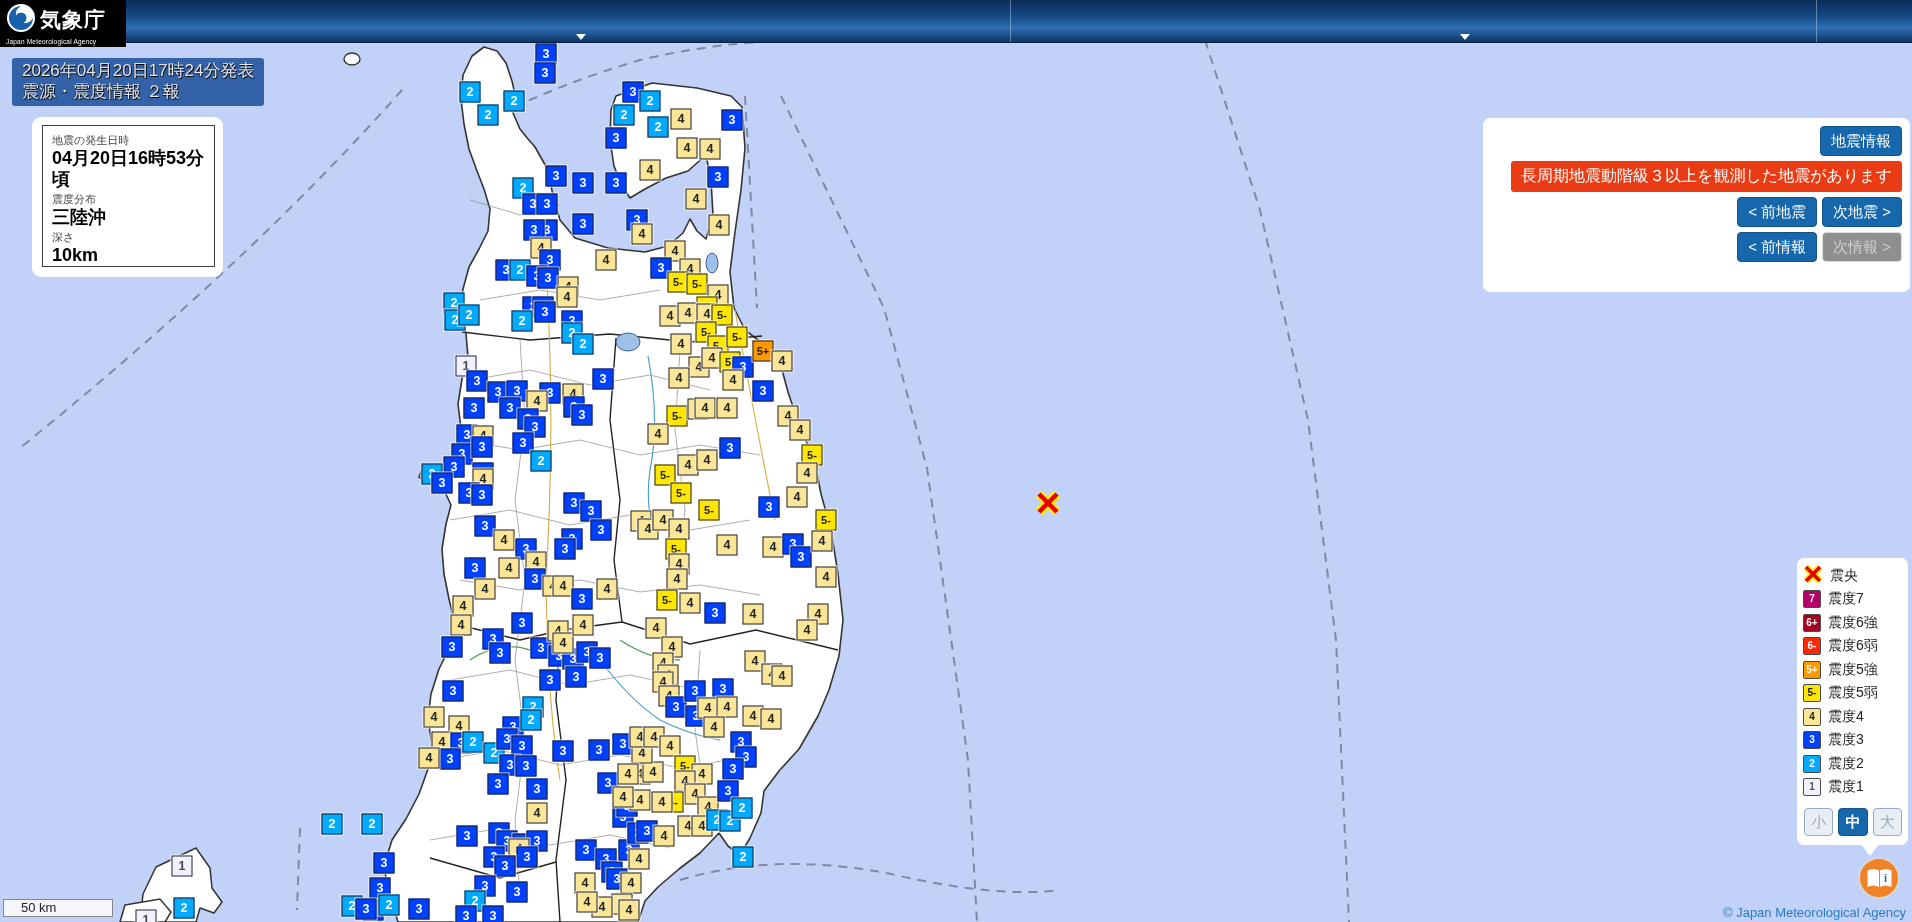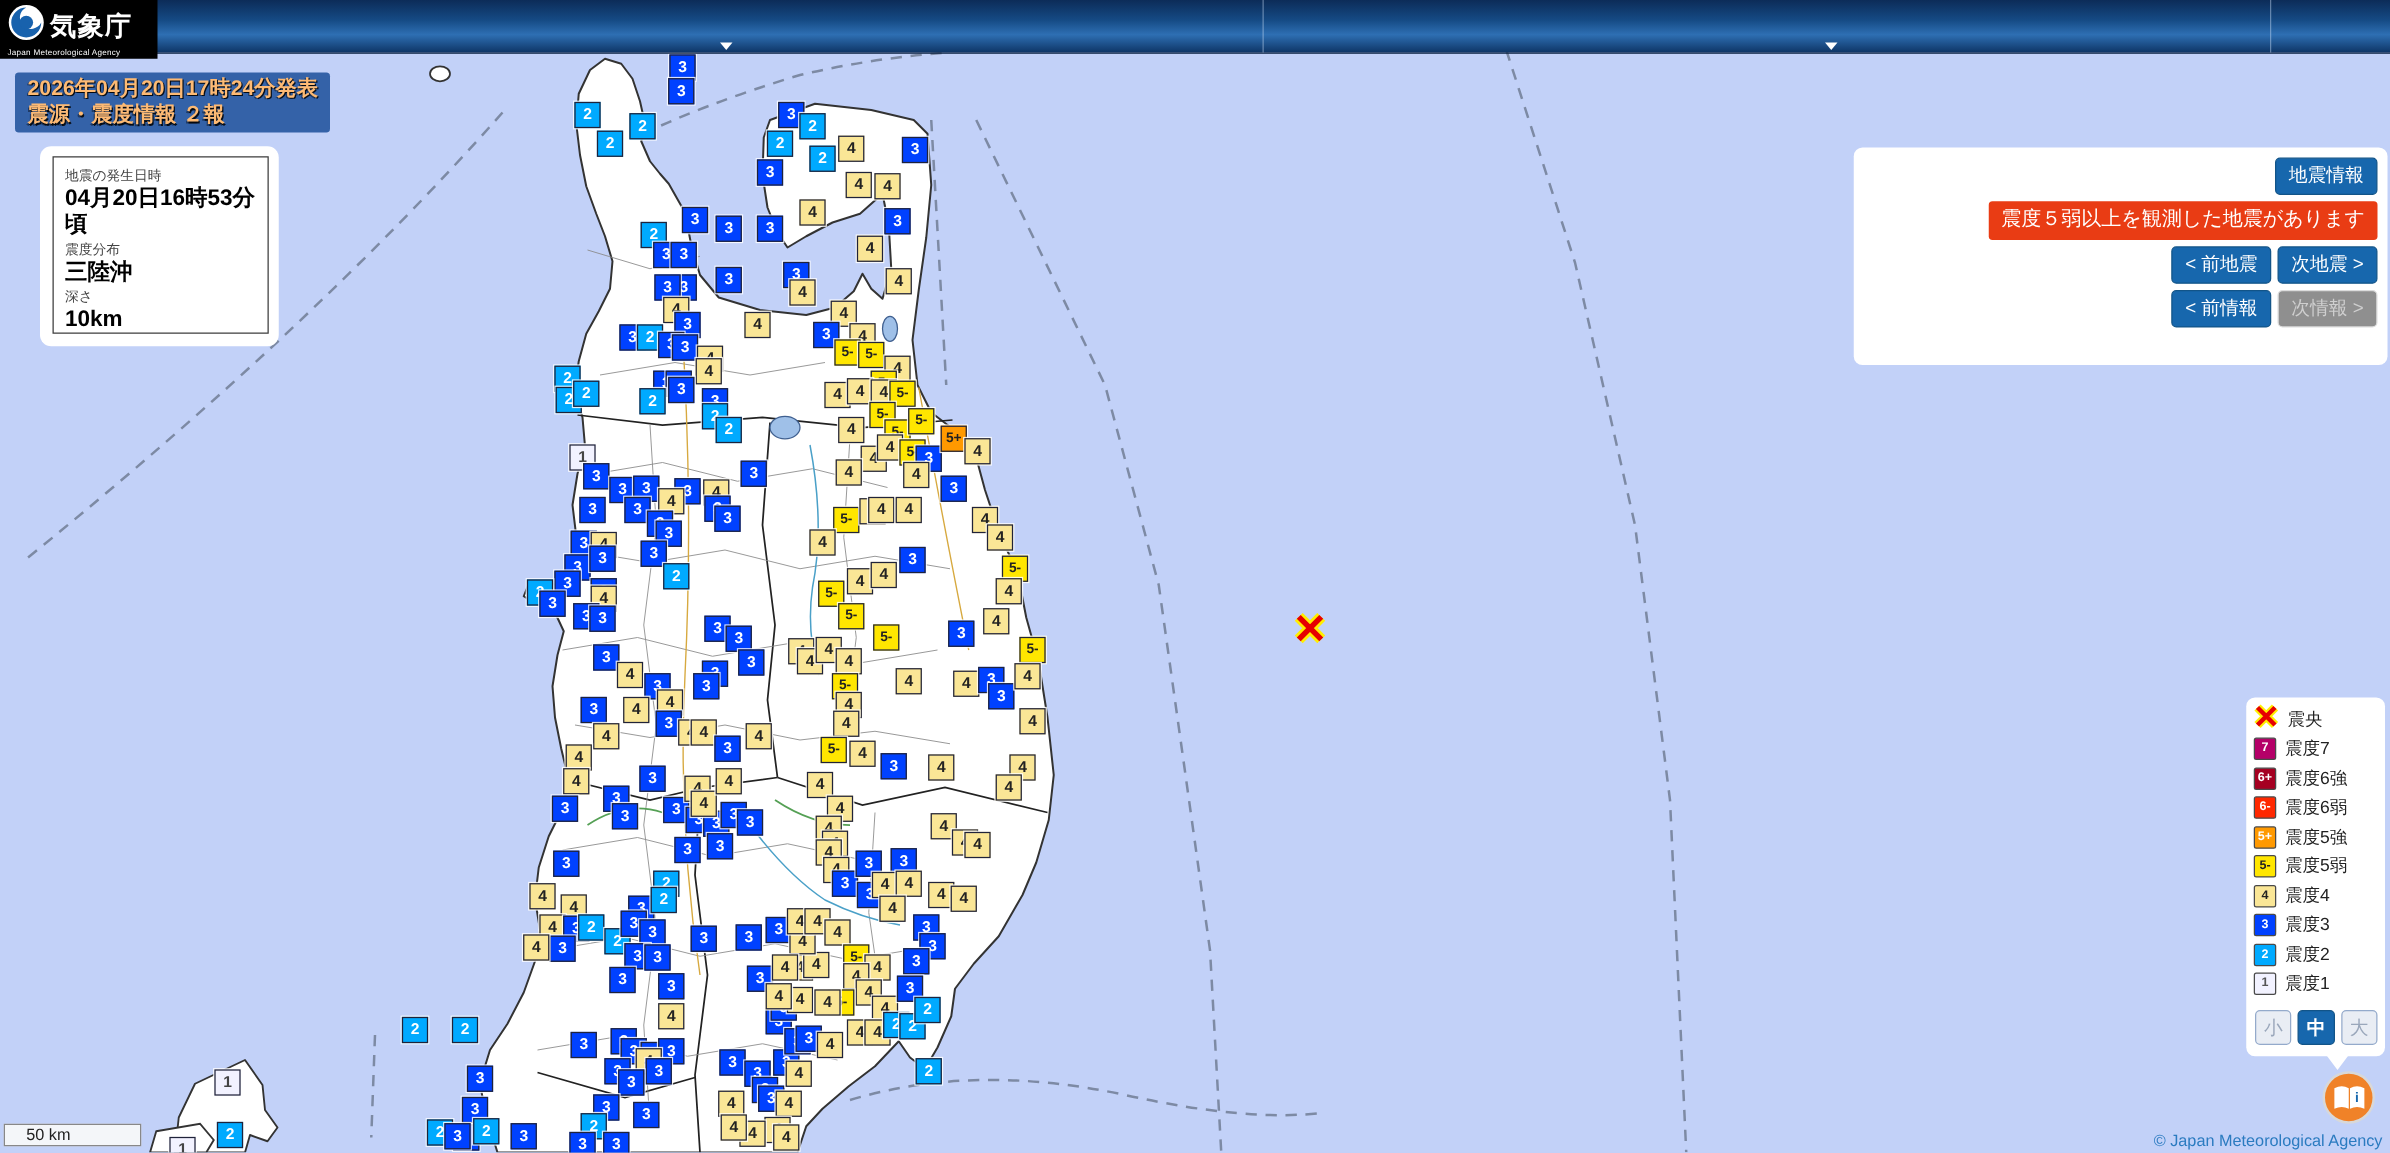--- a/index.html
+++ b/index.html
@@ -35,22 +35,22 @@
   #tab-quake .lbl{font-size:16px;font-weight:bold}
   #tab-dist{left:1430px;top:13px}
   #tab-dist .lbl{font-size:15px;font-weight:bold}
   .caret{position:absolute;width:0;height:0;border:5px solid transparent;border-top:6px solid #fff;z-index:55}
   #caret-quake{left:576px;top:34px}
   #caret-dist{left:1460px;top:34px}
   .hdr-divider{position:absolute;top:0;width:1px;height:42px;background:rgba(200,220,245,.45);z-index:52}
   
   #announcement{
     position:absolute;left:12px;top:58px;z-index:30;
-    background:#3462a8;color:#fdba74;border-radius:3px;padding:2px 10px 4px;
-    font-size:17px;font-weight:bold;line-height:21px;
+    background:#3462a8;color:#e5e5e5;border-radius:3px;padding:2px 10px 4px;
+    font-size:17px;font-weight:normal;line-height:21px;
     text-shadow:1px 1px 0 rgba(0,0,0,.85), -1px 1px 0 rgba(0,0,0,.4);
   }
   
   #details{
     position:absolute;left:32px;top:117px;width:191px;height:160px;z-index:30;
     background:#fff;border-radius:9px;
   }
   #details-inner{position:absolute;left:10px;top:8px;right:8px;bottom:10px;border:1px solid #3c3c3c;padding:5px 9px;overflow:hidden}
   .d-label{font-size:11px;color:#444;margin-top:2px}
   .d-value{font-size:18px;font-weight:bold;color:#000;line-height:21px}
@@ -521,21 +521,21 @@
     <div class="d-label">震度分布</div>
     <div class="d-value">三陸沖</div>
     <div class="d-label">深さ</div>
     <div class="d-value">10km</div>
 
   </div>
 </div>
 
 <div id="controls">
   <button class="btn">地震情報</button>
-  <div class="alert">震度５弱以上を観測した地震があります</div>
+  <div class="alert">長周期地震動階級３以上を観測した地震があります</div>
   <div class="btnrow">
     <button class="btn">&lt; 前地震</button>
     <button class="btn">次地震 &gt;</button>
   </div>
   <div class="btnrow">
     <button class="btn">&lt; 前情報</button>
     <button class="btn disabled">次情報 &gt;</button>
   </div>
 </div>
 

